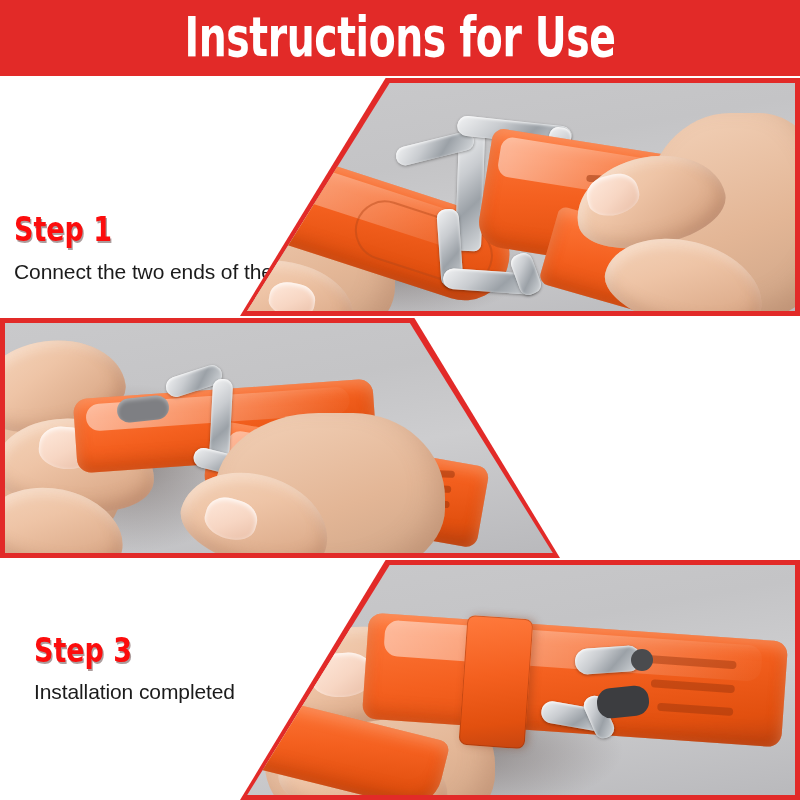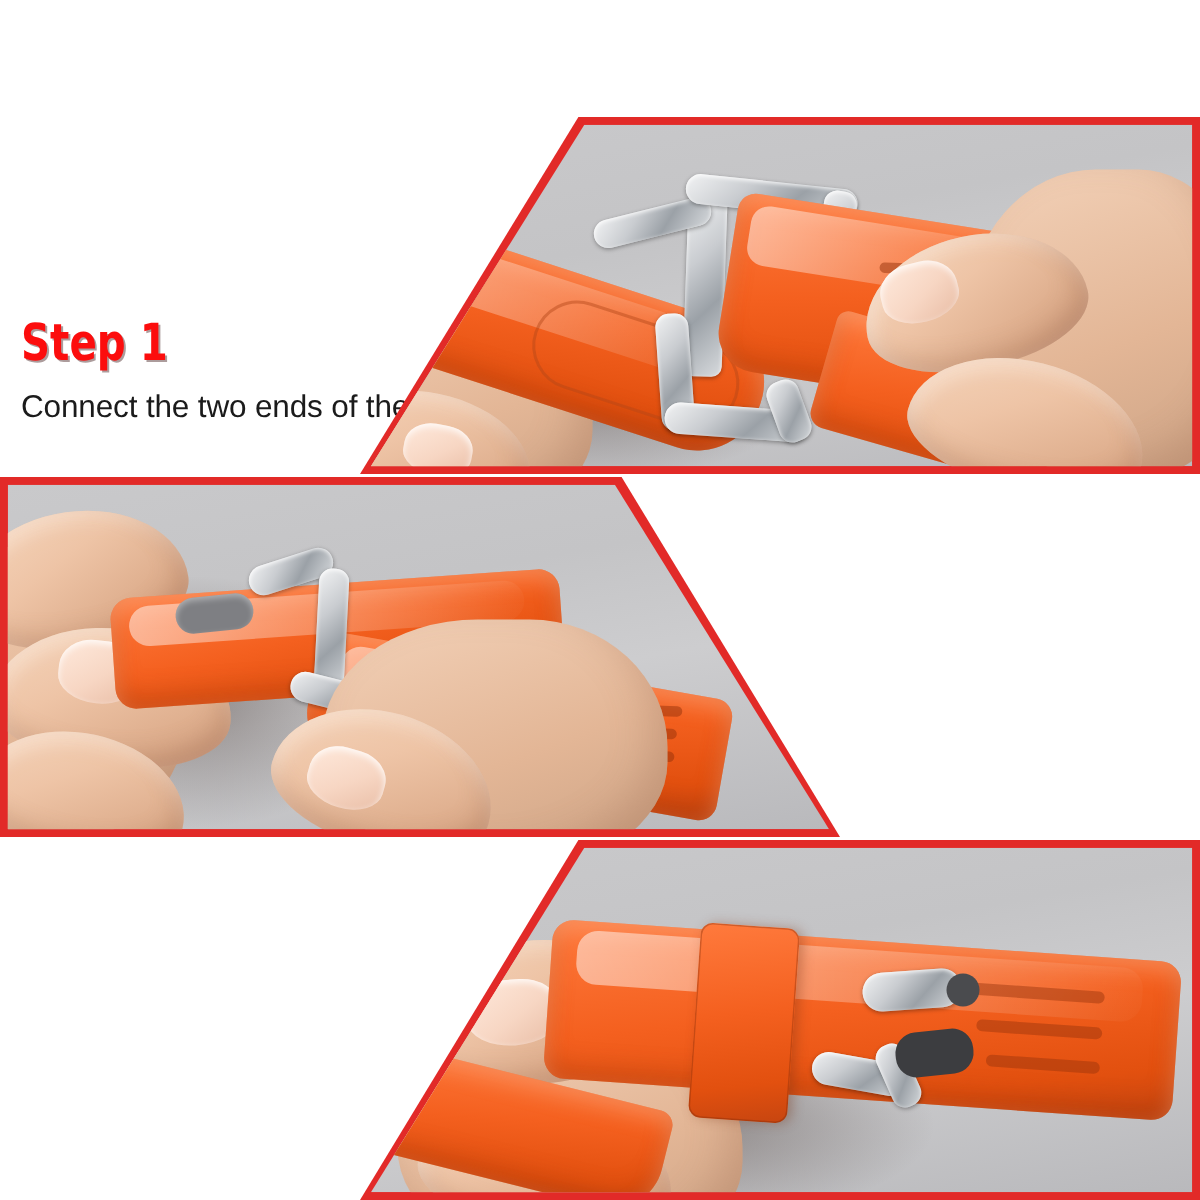--- a/index.html
+++ b/index.html
@@ -186,20 +186,23 @@
     position: absolute;
     background: radial-gradient(ellipse at center, rgba(60,45,40,0.42), rgba(60,45,40,0) 70%);
     pointer-events: none;
   }
 </style>
 </head>
 <body>
 
 <div id="page">
 
+  <div class="header-banner">
+    <div class="header-title">Instructions for Use</div>
+  </div>
 
   <div class="panel" id="panel-1">
 
     <div class="text-block left">
       <div class="step-label">Step 1</div>
       <div class="step-desc">Connect the two ends of the rope</div>
     </div>
 
     <div class="photo-wrap right">
       <div class="photo right">
@@ -276,20 +279,24 @@
     </div>
 
     <div class="text-block right">
       
       
     </div>
   </div>
 
   <div class="panel" id="panel-3">
 
+    <div class="text-block left">
+      <div class="step-label">Step 3</div>
+      <div class="step-desc">Installation completed</div>
+    </div>
 
     <div class="photo-wrap right">
       <div class="photo right">
         <div class="photo-bg"></div>
 
         <div class="shadowpatch" style="left:40px; top:120px; width:340px; height:130px;"></div>
 
         <div class="palm" style="left:20px; top:120px; width:230px; height:160px;"></div>
         <div class="finger" style="left:30px; top:62px; width:160px; height:96px; transform:rotate(-6deg);"></div>
         <div class="nail" style="left:66px; top:88px; width:62px; height:44px; transform:rotate(-4deg);"></div>

